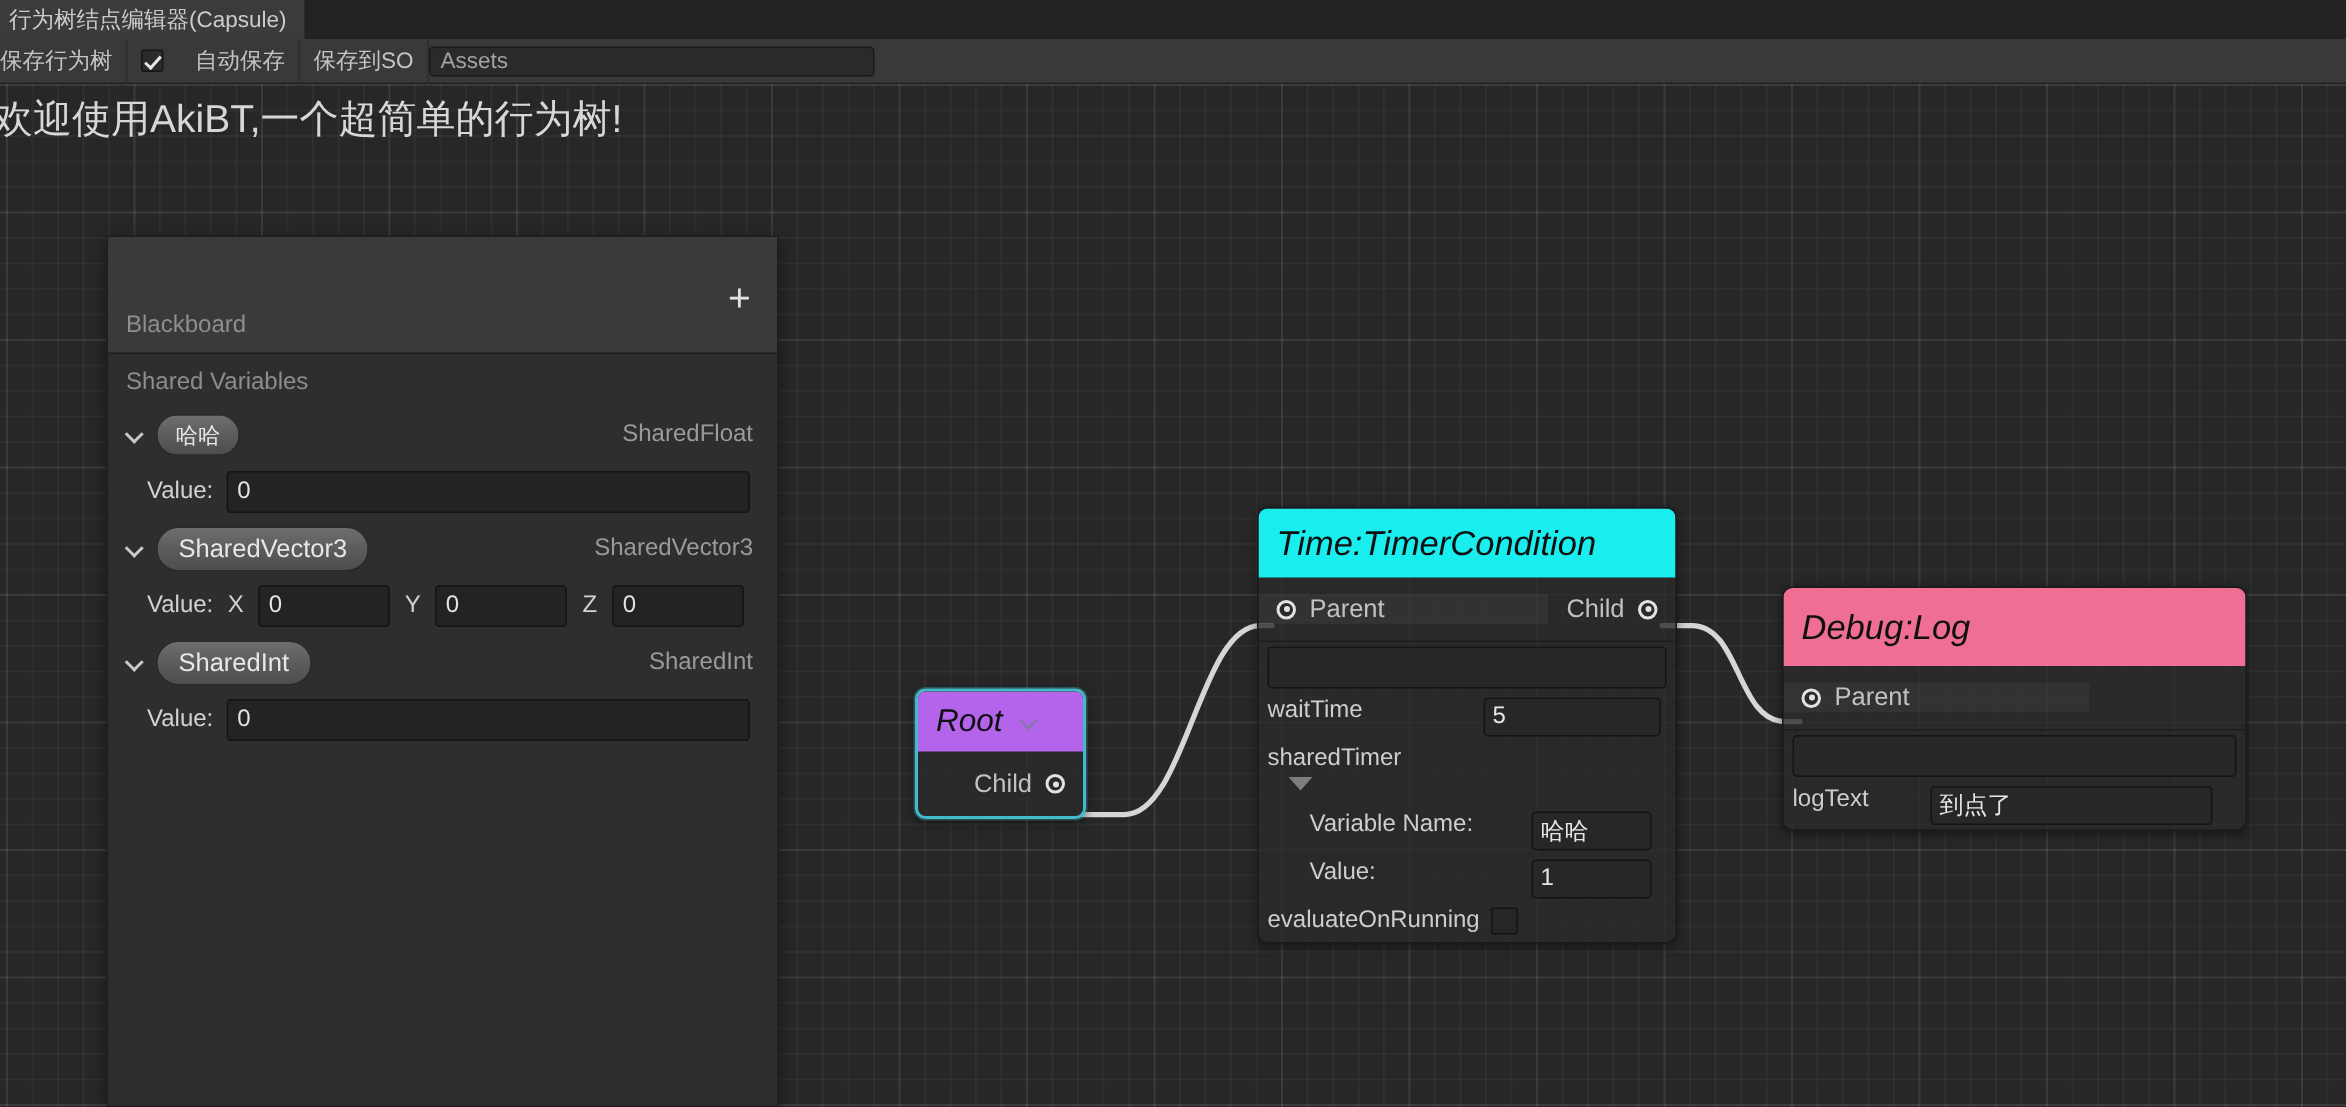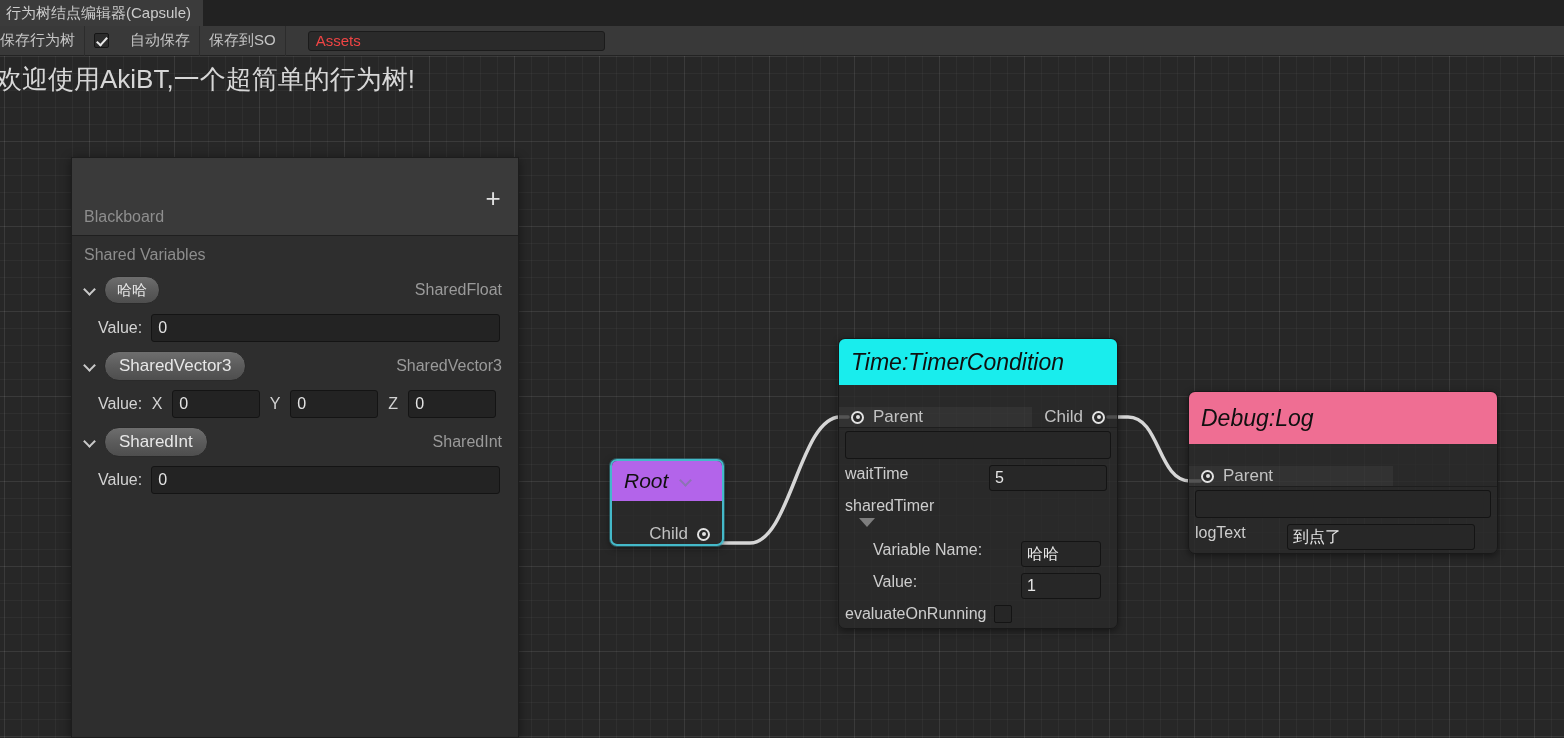--- a/index.html
+++ b/index.html
@@ -61,24 +61,24 @@
     position: relative; flex: 0 0 auto;
   }
   .chk.on::after {
     content: "";
     position: absolute; left: 4px; top: 1px;
     width: 4px; height: 9px;
     border: solid #e8e8e8; border-width: 0 2px 2px 0;
     transform: rotate(42deg);
   }
   .tb-path {
-    margin-left: 22px; height: 20px; width: 297px;
+    margin-left: 0; height: 20px; width: 297px;
     background: #2a2a2a; border: 1px solid #1b1b1b; border-radius: 3px;
     display: flex; align-items: center; padding: 0 7px;
-    color: #ef4444; font-size: 15px;
+    color: #a3a3a3; font-size: 15px;
   }
 
   
   #welcome {
     position: absolute; left: -4px; top: 61px; width: 430px;
     color: #d7d7d7; font-size: 26px; line-height: 36px;
     white-space: pre-wrap;
   }
 
   
@@ -154,21 +154,21 @@
   .node.selected {
     border: 2px solid #44b9c9;
     box-shadow: 0 0 0 1px rgba(68,185,201,0.35), 0 2px 7px rgba(0,0,0,0.5);
   }
   .node-title {
     height: 46px; display: flex; align-items: center;
     padding: 0 12px; color: #101010; font-size: 23px; white-space: nowrap; font-style: italic;
   }
   .node-title.small { height: 40px; font-size: 21px; }
   .ports {
-    display: flex; height: 43px; align-items: flex-end;
+    display: flex; height: 43px; align-items: center;
     border-bottom: 1px solid #1e1e1e;
   }
   .port {
     display: flex; align-items: center; gap: 9px;
     padding: 0 12px; color: #c2c2c2; font-size: 17px;
   }
   .port.in { background: rgba(255,255,255,0.045); flex: 1 1 auto; }
   .port.out { margin-left: auto; flex-direction: row; }
   .socket {
     width: 13px; height: 13px; border-radius: 50%;

